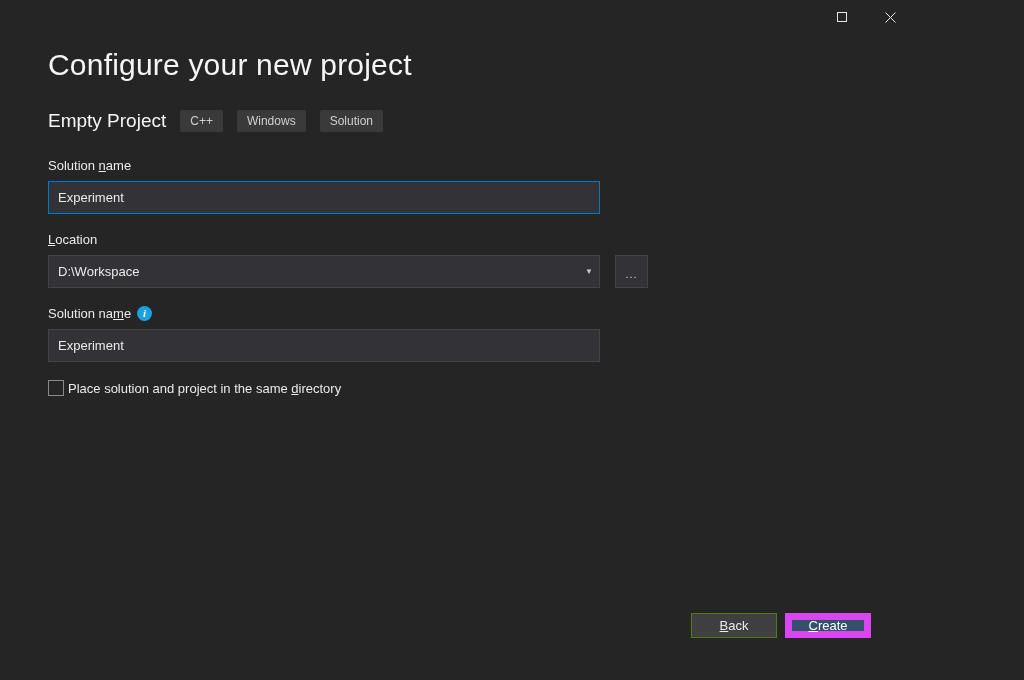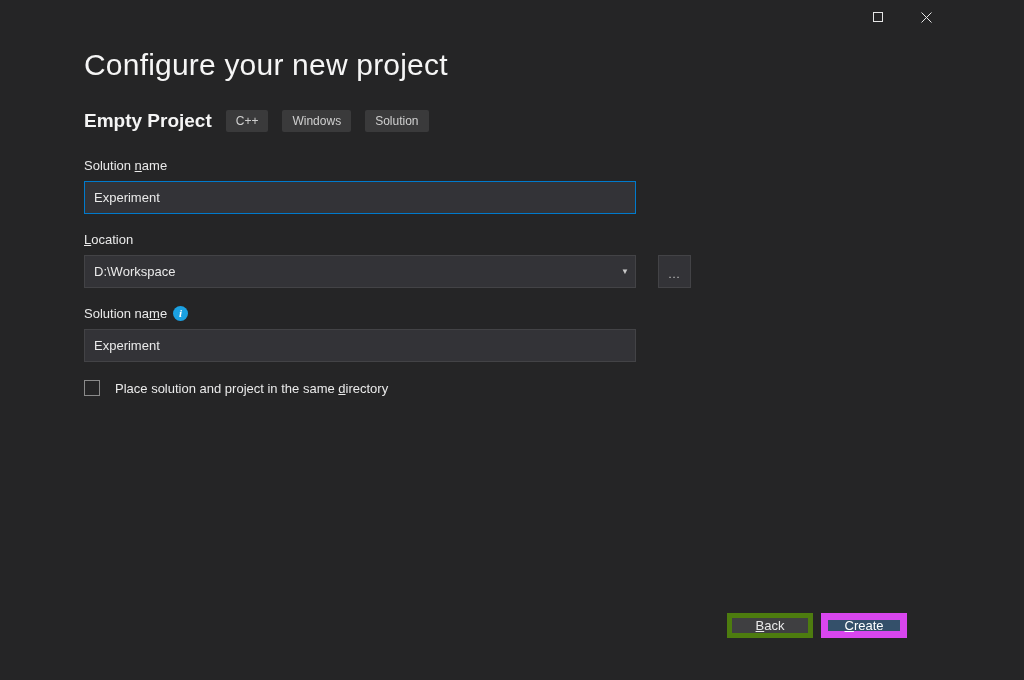--- a/index.html
+++ b/index.html
@@ -7,21 +7,21 @@
     margin: 0; padding: 0;
     width: 1024px; height: 680px;
     background: #252526;
     color: #f1f1f1;
     font-family: "Segoe UI", Arial, sans-serif;
     font-size: 13px;
     overflow: hidden;
   }
   .window {
     position: relative;
-    width: 919px; height: 680px; margin-left: 36px;
+    width: 919px; height: 680px;
   }
   .titlebar {
     display: flex;
     justify-content: flex-end;
     align-items: center;
     height: 34px;
     padding-right: 6px;
     gap: 2px;
   }
   .win-btn {
@@ -41,21 +41,21 @@
     letter-spacing: 0.2px;
   }
   .template-row {
     display: flex;
     align-items: center;
     gap: 14px;
     margin-bottom: 26px;
   }
   .template-name {
     font-size: 19px;
-    font-weight: 700;
+    font-weight: 400;
     color: #f5f5f5;
   }
   .tag {
     background: #3a3a3b;
     color: #cfcfcf;
     font-size: 12px;
     padding: 2px 10px;
     border-radius: 2px;
     line-height: 18px;
   }
@@ -79,21 +79,21 @@
     font-family: inherit;
     outline: none;
   }
   .text-input.focused {
     border: 1px solid #007acc;
     background: #333337;
   }
   .location-row {
     display: flex;
     align-items: center;
-    gap: 22px;
+    gap: 15px;
   }
   .combo {
     width: 552px;
     height: 33px;
     background: #333337;
     border: 1px solid #434346;
     color: #eaeaea;
     display: flex;
     align-items: center;
     justify-content: space-between;
@@ -128,21 +128,21 @@
     align-items: center; justify-content: center;
     font-family: Georgia, serif;
     font-style: italic;
     font-weight: bold;
     font-size: 11px;
     line-height: 1;
   }
   .checkbox-row {
     display: flex;
     align-items: center;
-    gap: 15px;
+    gap: 4px;
     margin-top: 18px;
   }
   .checkbox {
     width: 16px; height: 16px;
     border: 1px solid #8a8a8a;
     background: transparent;
   }
   .checkbox-label {
     font-size: 13px;
     color: #eaeaea;
@@ -157,21 +157,21 @@
   .btn {
     width: 86px;
     height: 25px;
     display: flex;
     align-items: center;
     justify-content: center;
     font-size: 13px;
   }
   .btn-secondary {
     background: #3f3f41;
-    border: 5px solid #4d7c0f;
+    border: 1px solid #4d7c0f;
     color: #eaeaea;
   }
   .btn-primary {
     background: #34506a;
     border: 7px solid #d946ef;
     color: #ffffff;
   }
   .btn span .underline-char { text-decoration: underline; }
 </style>
 </head>

